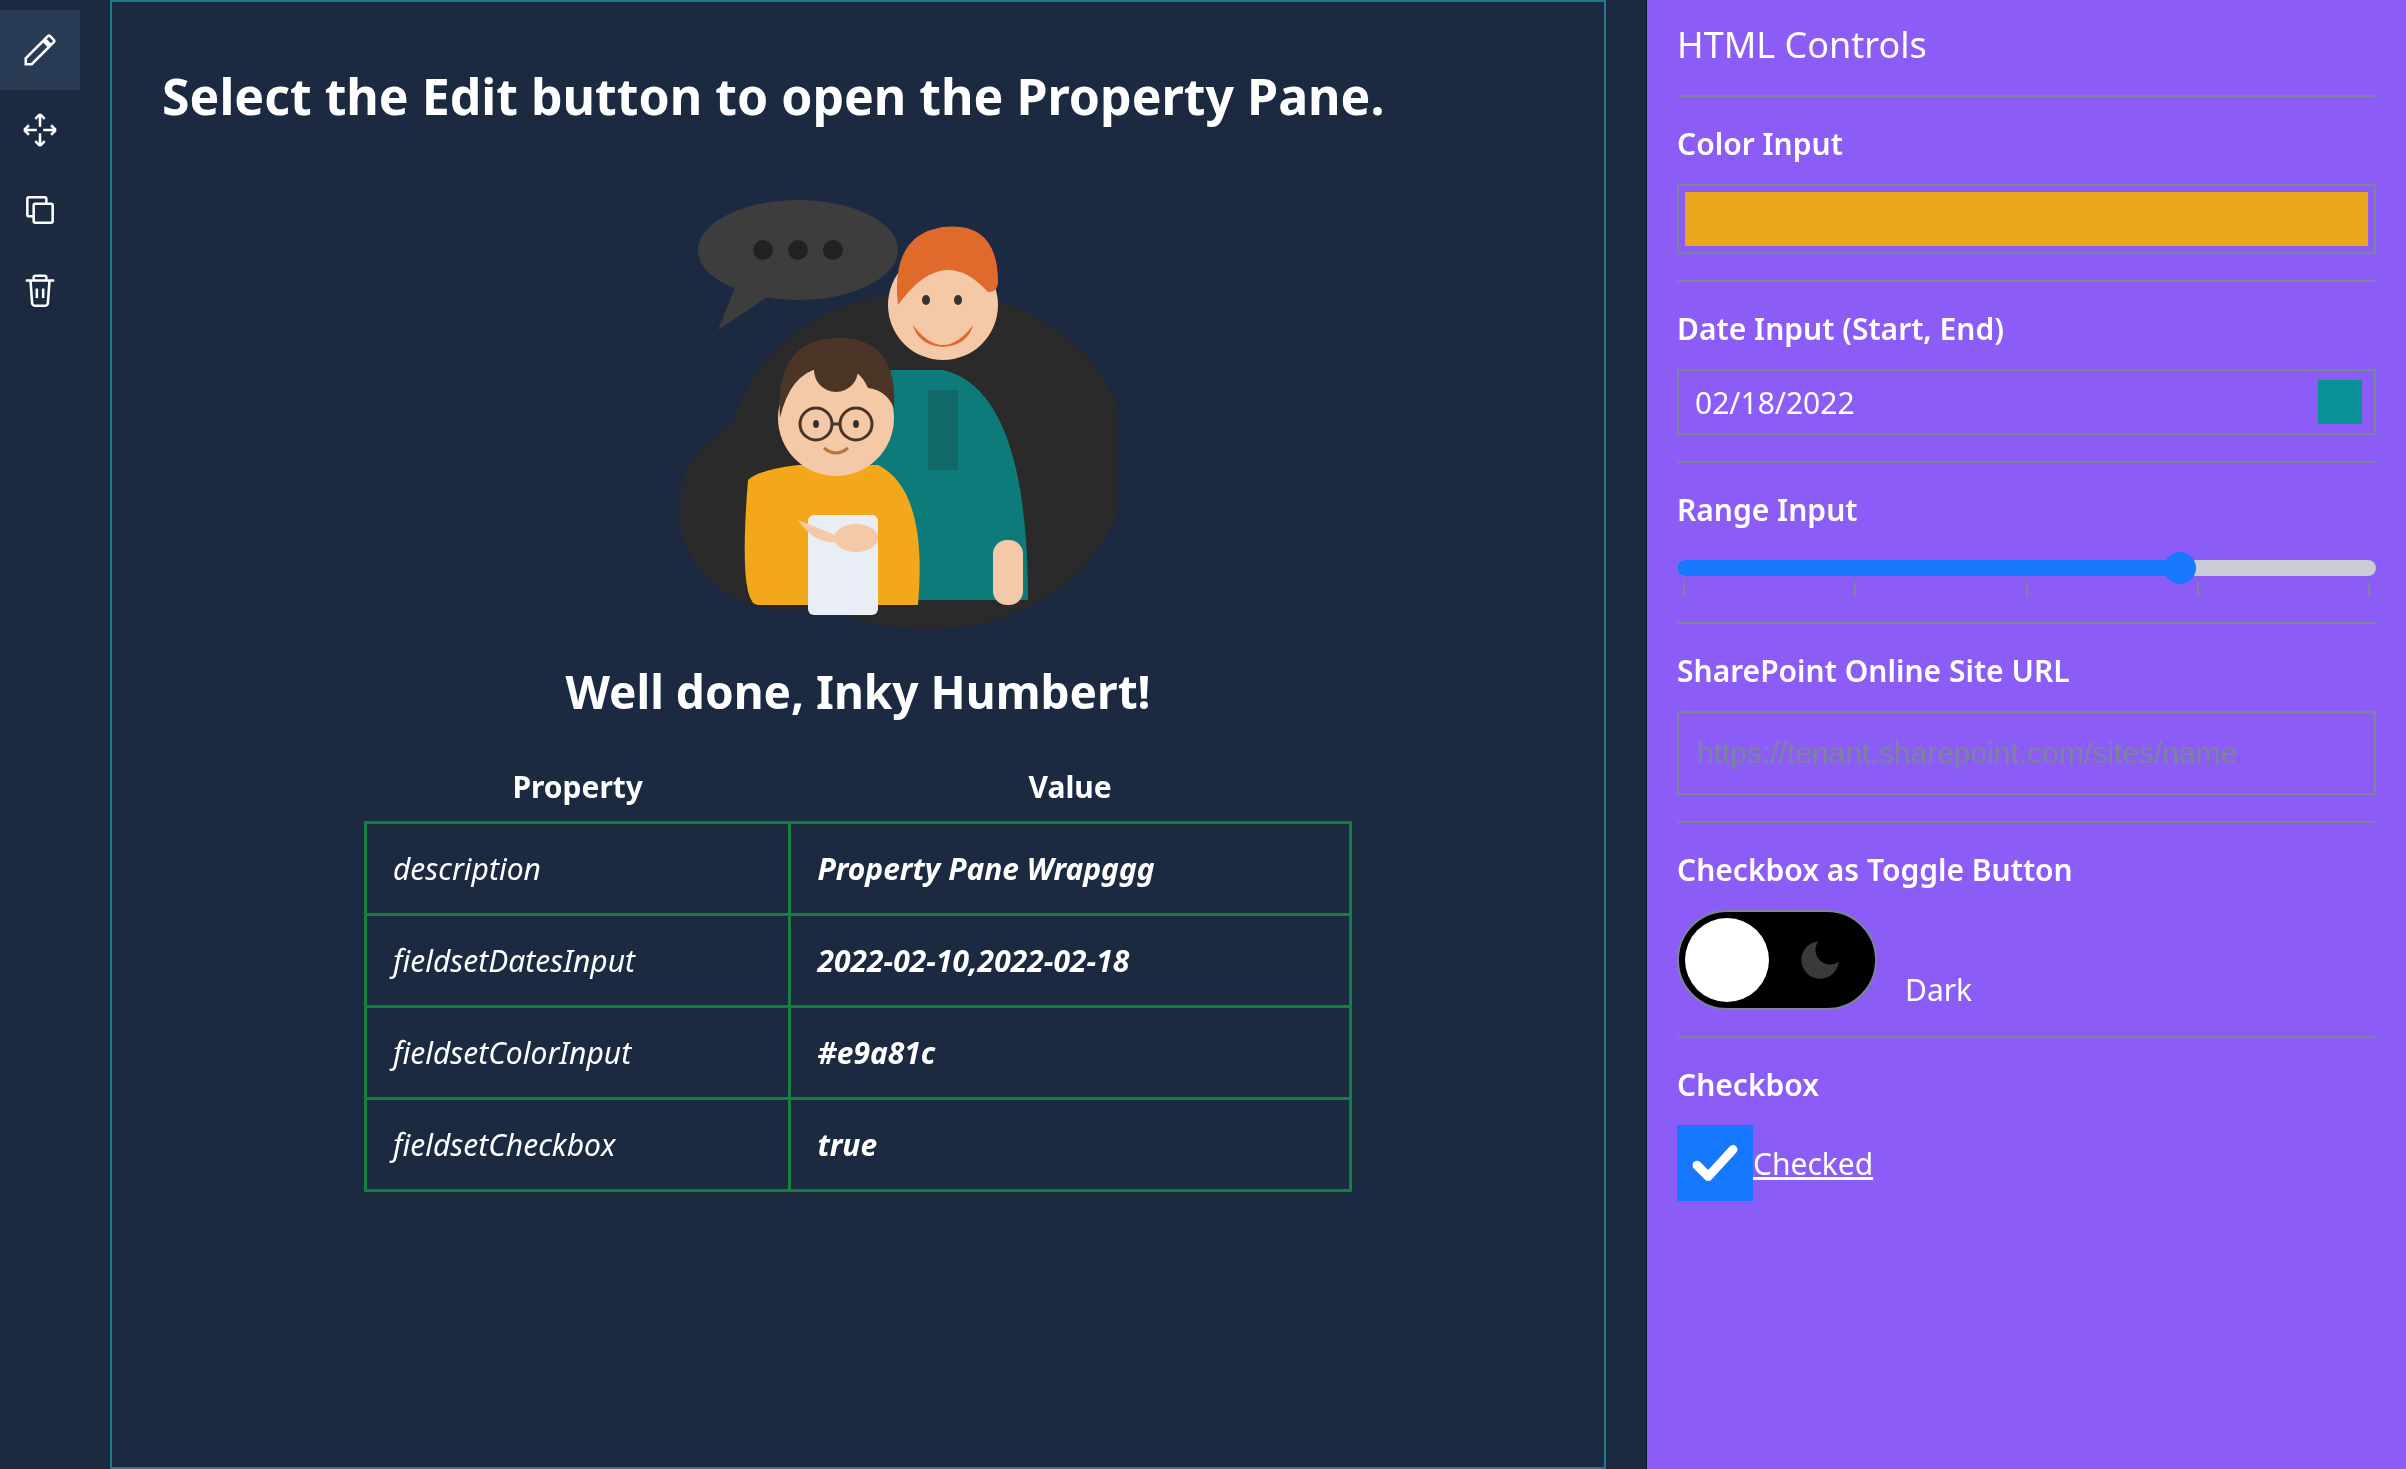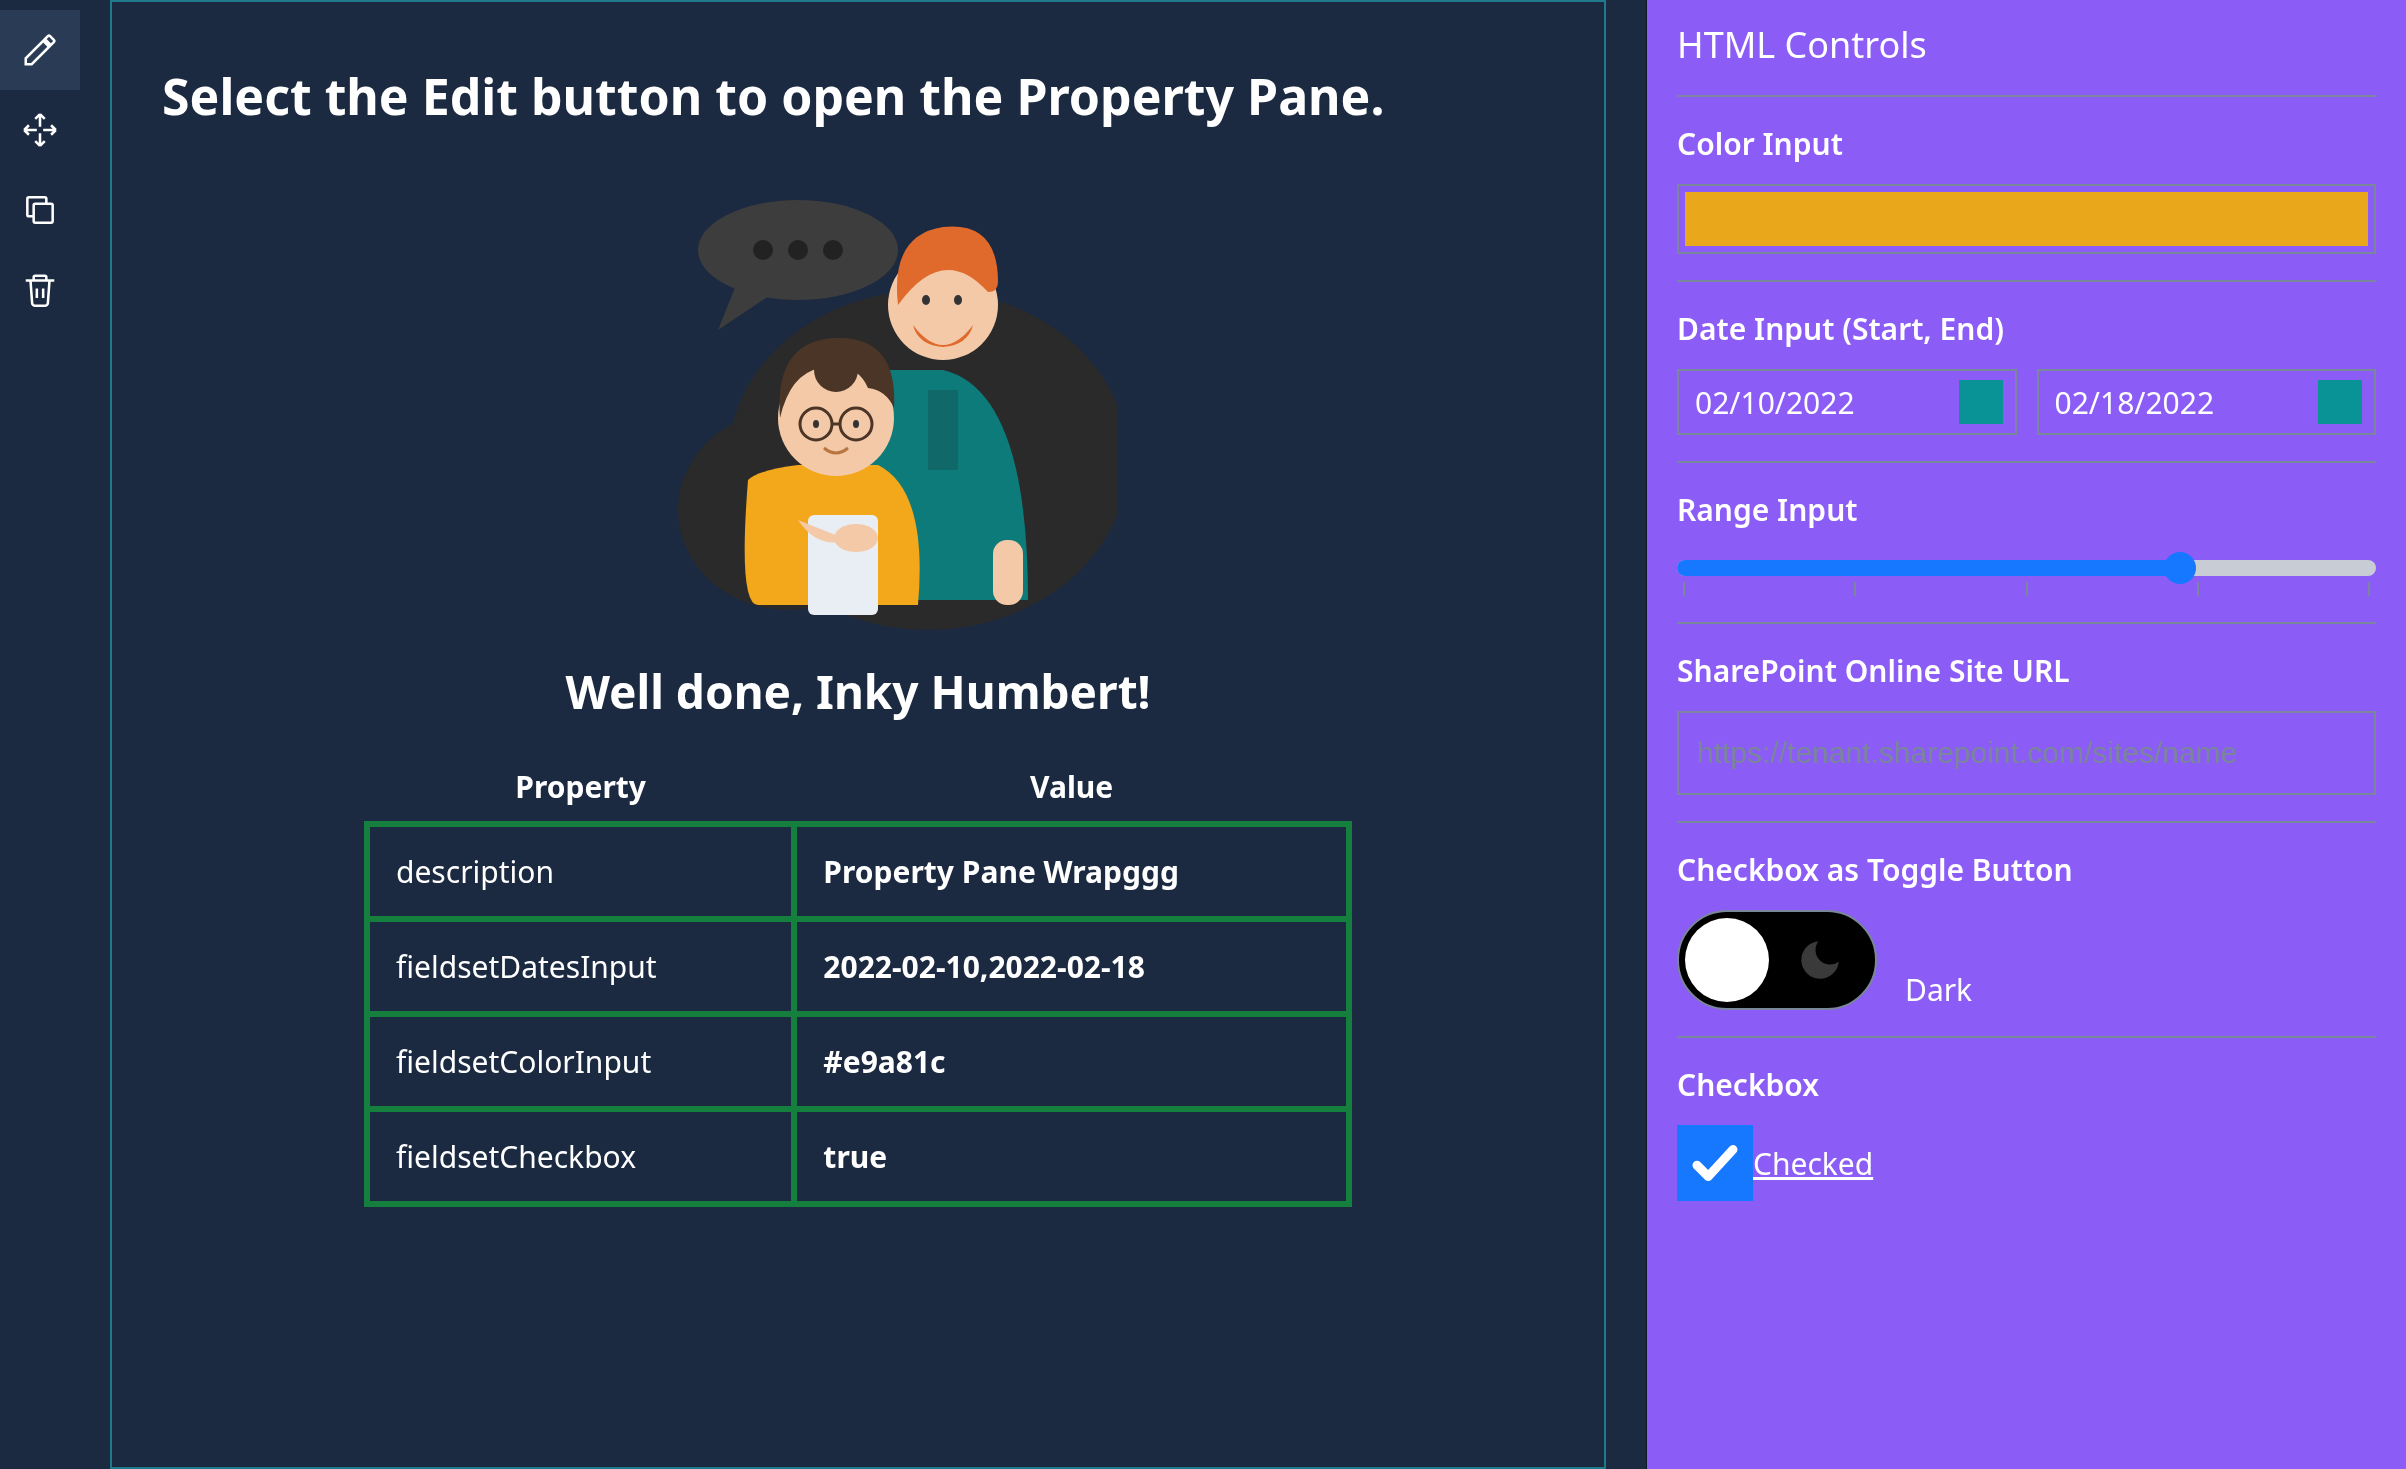--- a/index.html
+++ b/index.html
@@ -80,23 +80,24 @@
       width: 988px;
     }
     .prop-table th {
       font-size: 30px;
       font-weight: 700;
       padding: 14px 20px;
       text-align: center;
       border: none;
     }
     .prop-table td {
-      border: 6px solid #15803d;
+      border: 3px solid #15803d;
       padding: 24px 26px;
       font-size: 30px;
+      font-style: italic;
     }
     .prop-table td:nth-child(2) { font-weight: 700; }
 
     
     .property-pane {
       width: 760px;
       background: #8b5cf6;
       padding: 20px 30px;
       border-left: 1px solid #0f1725;
     }
@@ -345,24 +346,20 @@
 
   <div class="field-label">Color Input</div>
   <div class="color-swatch">
     <div class="color-inner"></div>
   </div>
   <hr>
 
   <div class="field-label">Date Input (Start, End)</div>
   <div class="date-row">
     <div class="date-box">
-      <span>02/10/2022</span>
-      <span class="date-chip"></span>
-    </div>
-    <div class="date-box">
       <span>02/18/2022</span>
       <span class="date-chip"></span>
     </div>
   </div>
   <hr>
 
   <div class="field-label">Range Input</div>
   <div class="range-wrap">
     <div class="range-track">
       <div class="range-fill"></div>

